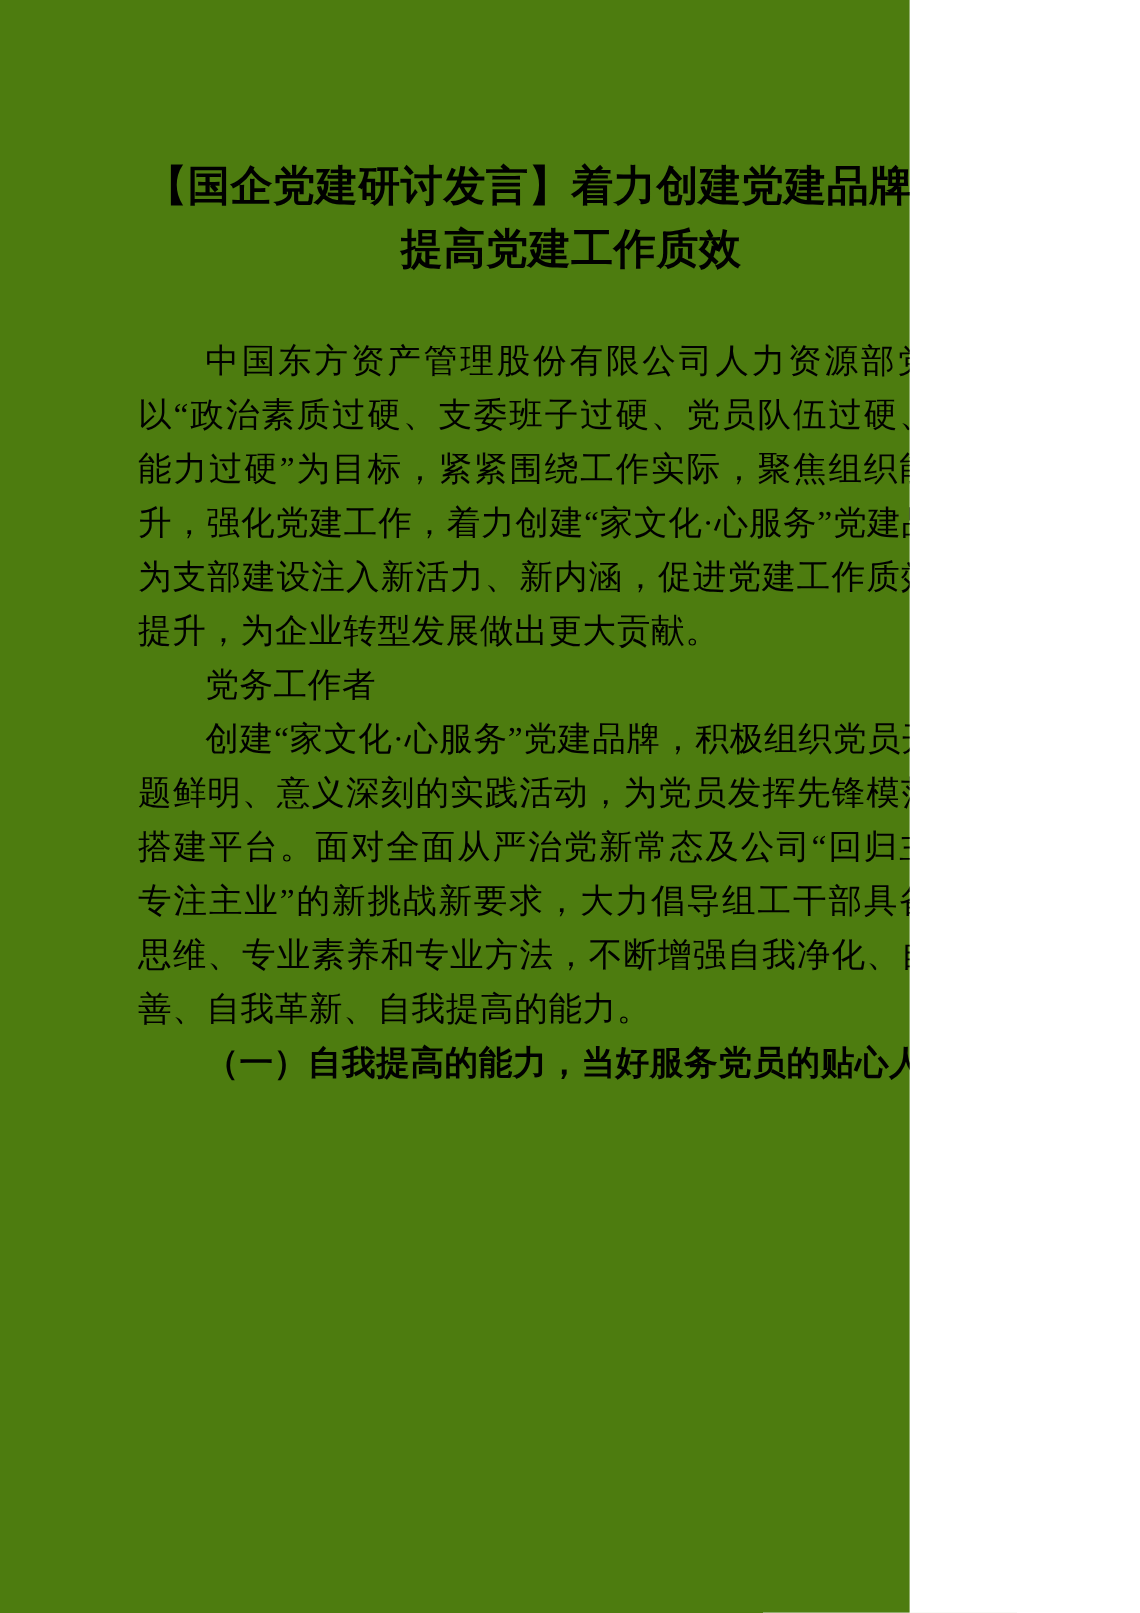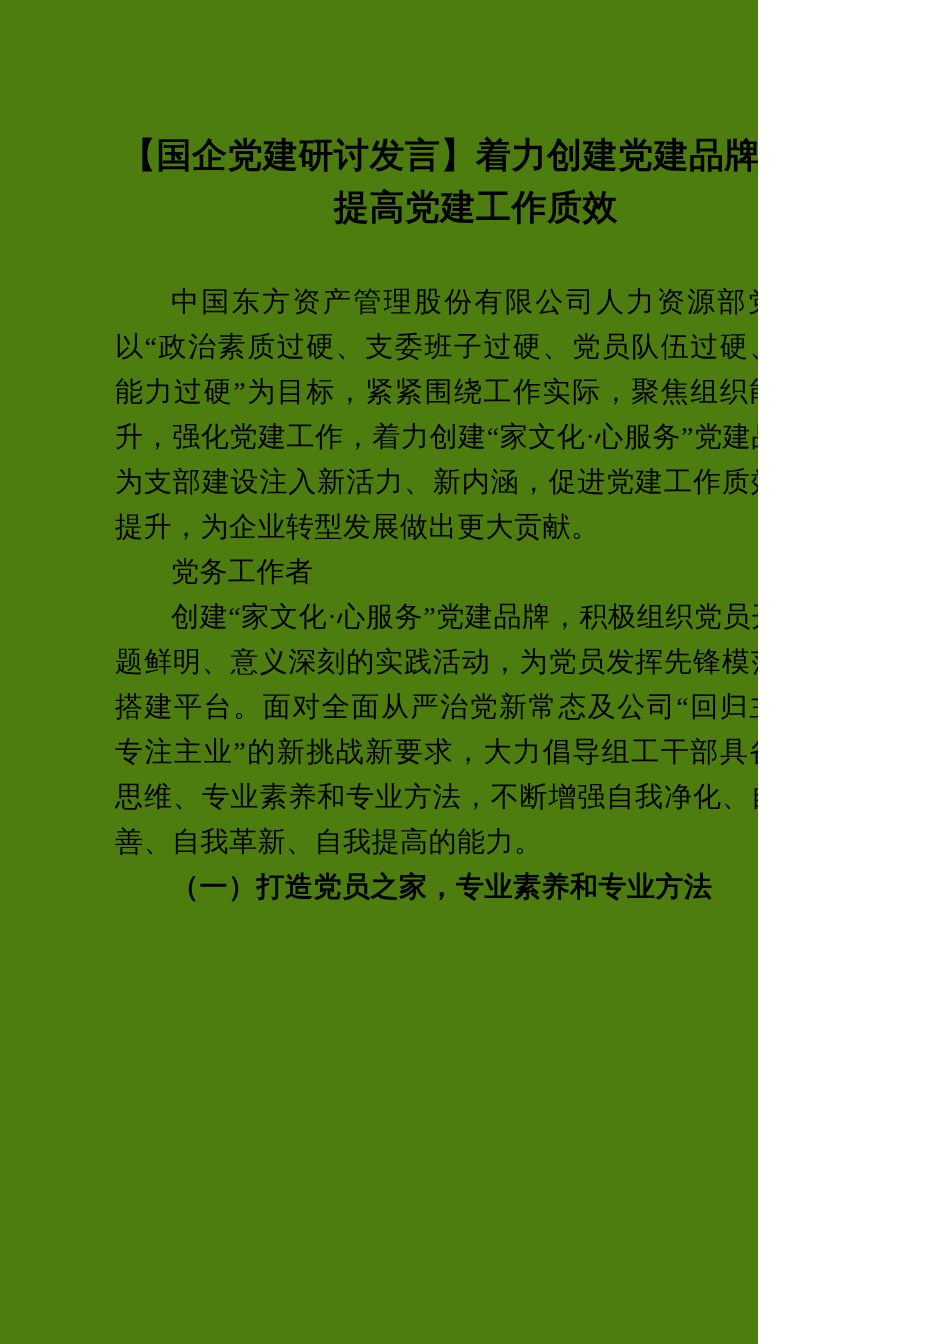--- a/index.html
+++ b/index.html
@@ -62,17 +62,17 @@
   <div class="content">
 
     <h1 class="doc-title">【国企党建研讨发言】着力创建党建品牌全面提高党建工作质效</h1>
 
     <p class="body-para">中国东方资产管理股份有限公司人力资源部党支部以“政治素质过硬、支委班子过硬、党员队伍过硬、履职能力过硬”为目标，紧紧围绕工作实际，聚焦组织能力提升，强化党建工作，着力创建“家文化·心服务”党建品牌，为支部建设注入新活力、新内涵，促进党建工作质效全面提升，为企业转型发展做出更大贡献。</p>
 
     <p class="body-para">党务工作者</p>
 
     <p class="body-para">创建“家文化·心服务”党建品牌，积极组织党员开展主题鲜明、意义深刻的实践活动，为党员发挥先锋模范作用搭建平台。面对全面从严治党新常态及公司“回归主源、专注主业”的新挑战新要求，大力倡导组工干部具备专业思维、专业素养和专业方法，不断增强自我净化、自我完善、自我革新、自我提高的能力。</p>
 
-    <p class="heading-para">（一）打造党员之家，专业素养和专业方法</p>
+    <p class="heading-para">（一）自我提高的能力，当好服务党员的贴心人</p>
 
 
   </div>
 </div>
 
 </body></html>

